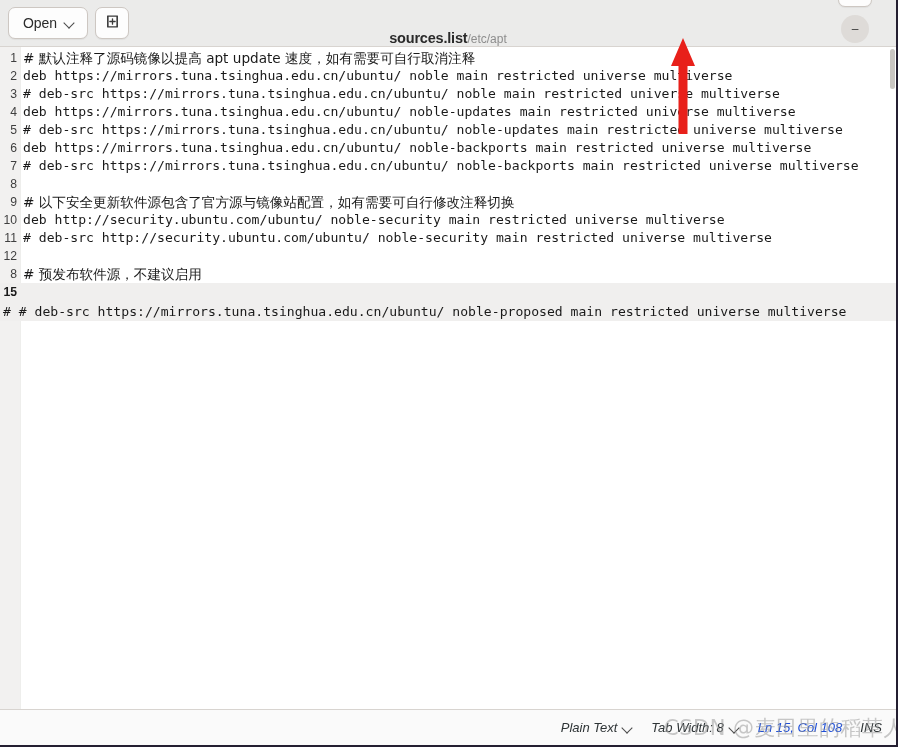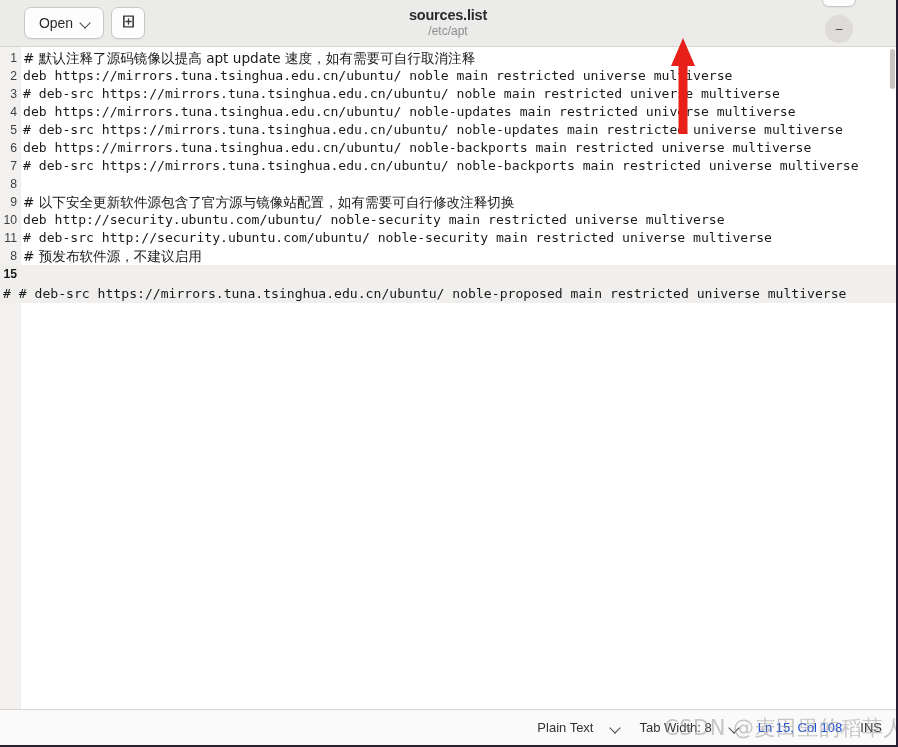--- a/index.html
+++ b/index.html
@@ -30,21 +30,21 @@
 
   
   .headerbar {
     position: relative;
     height: 47px;
     flex: 0 0 47px;
     background: #ebebea;
     border-bottom: 1px solid #d8d4d0;
     display: flex;
     align-items: center;
-    padding: 0 24px;
+    padding: 0 8px;
     box-sizing: border-box;
   }
   .hb-left {
     display: flex;
     align-items: center;
     gap: 7px;
   }
   .hb-right {
     display: flex;
     align-items: center;
@@ -107,22 +107,21 @@
     color: #3b3b3b;
     font-size: 12px;
     cursor: default;
   }
 
   .hb-title {
     position: absolute;
     left: 0; right: 0;
     top: 0; bottom: 0;
     display: flex;
-    flex-direction: column;
-    align-items: center;
+    align-items: flex-end;
     justify-content: center;
     pointer-events: none;
     line-height: 1.05;
   }
   .hb-title .t1 {
     font-size: 14.5px;
     font-weight: bold;
     color: #2b2b2b;
     letter-spacing: -0.2px;
   }
@@ -206,22 +205,23 @@
     justify-content: flex-end;
     padding-right: 14px;
     box-sizing: border-box;
     font-size: 13px;
     color: #2e3436;
     gap: 18px;
   }
   .sb-item {
     display: flex;
     align-items: center;
-    gap: 18px;
+    gap: 6px;
     cursor: default;
+    font-style: italic;
   }
   .sb-pos { color: #1d4ed8; }
 
   
   .arrow {
     position: absolute;
     left: 668px;
     top: 36px;
     width: 30px;
     height: 100px;
@@ -308,20 +308,21 @@
         <div class="line"><span class="ln">2</span><span class="txt">deb https://mirrors.tuna.tsinghua.edu.cn/ubuntu/ noble main restricted universe multiverse</span></div>
         <div class="line"><span class="ln">3</span><span class="txt"># deb-src https://mirrors.tuna.tsinghua.edu.cn/ubuntu/ noble main restricted universe multiverse</span></div>
         <div class="line"><span class="ln">4</span><span class="txt">deb https://mirrors.tuna.tsinghua.edu.cn/ubuntu/ noble-updates main restricted universe multiverse</span></div>
         <div class="line"><span class="ln">5</span><span class="txt"># deb-src https://mirrors.tuna.tsinghua.edu.cn/ubuntu/ noble-updates main restricted universe multiverse</span></div>
         <div class="line"><span class="ln">6</span><span class="txt">deb https://mirrors.tuna.tsinghua.edu.cn/ubuntu/ noble-backports main restricted universe multiverse</span></div>
         <div class="line"><span class="ln">7</span><span class="txt"># deb-src https://mirrors.tuna.tsinghua.edu.cn/ubuntu/ noble-backports main restricted universe multiverse</span></div>
         <div class="line"><span class="ln">8</span><span class="txt"></span></div>
         <div class="line"><span class="ln">9</span><span class="txt cjk"># 以下安全更新软件源包含了官方源与镜像站配置，如有需要可自行修改注释切换</span></div>
         <div class="line"><span class="ln">10</span><span class="txt">deb http://security.ubuntu.com/ubuntu/ noble-security main restricted universe multiverse</span></div>
         <div class="line"><span class="ln">11</span><span class="txt"># deb-src http://security.ubuntu.com/ubuntu/ noble-security main restricted universe multiverse</span></div>
+        <div class="line"><span class="ln">12</span><span class="txt"></span></div>
         <div class="line"><span class="ln">8</span><span class="txt cjk"># 预发布软件源，不建议启用</span></div>
         <div class="line current"><span class="ln">15</span><span class="txt"># # deb-src https://mirrors.tuna.tsinghua.edu.cn/ubuntu/ noble-proposed main restricted universe multiverse</span></div>
       </div>
     <div class="scroll-thumb"></div>
   </div>
 
   <div class="statusbar">
     <div class="sb-item">
       <span>Plain Text</span>
       <span class="chev"></span>

